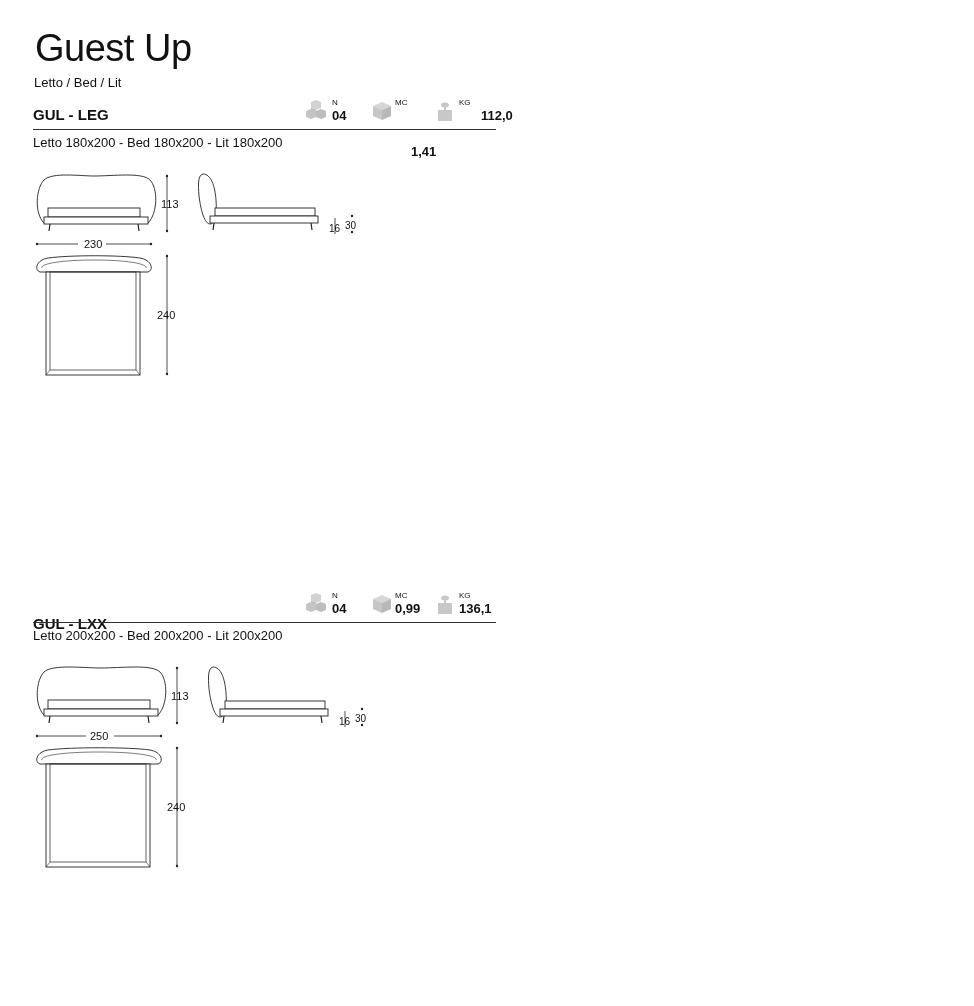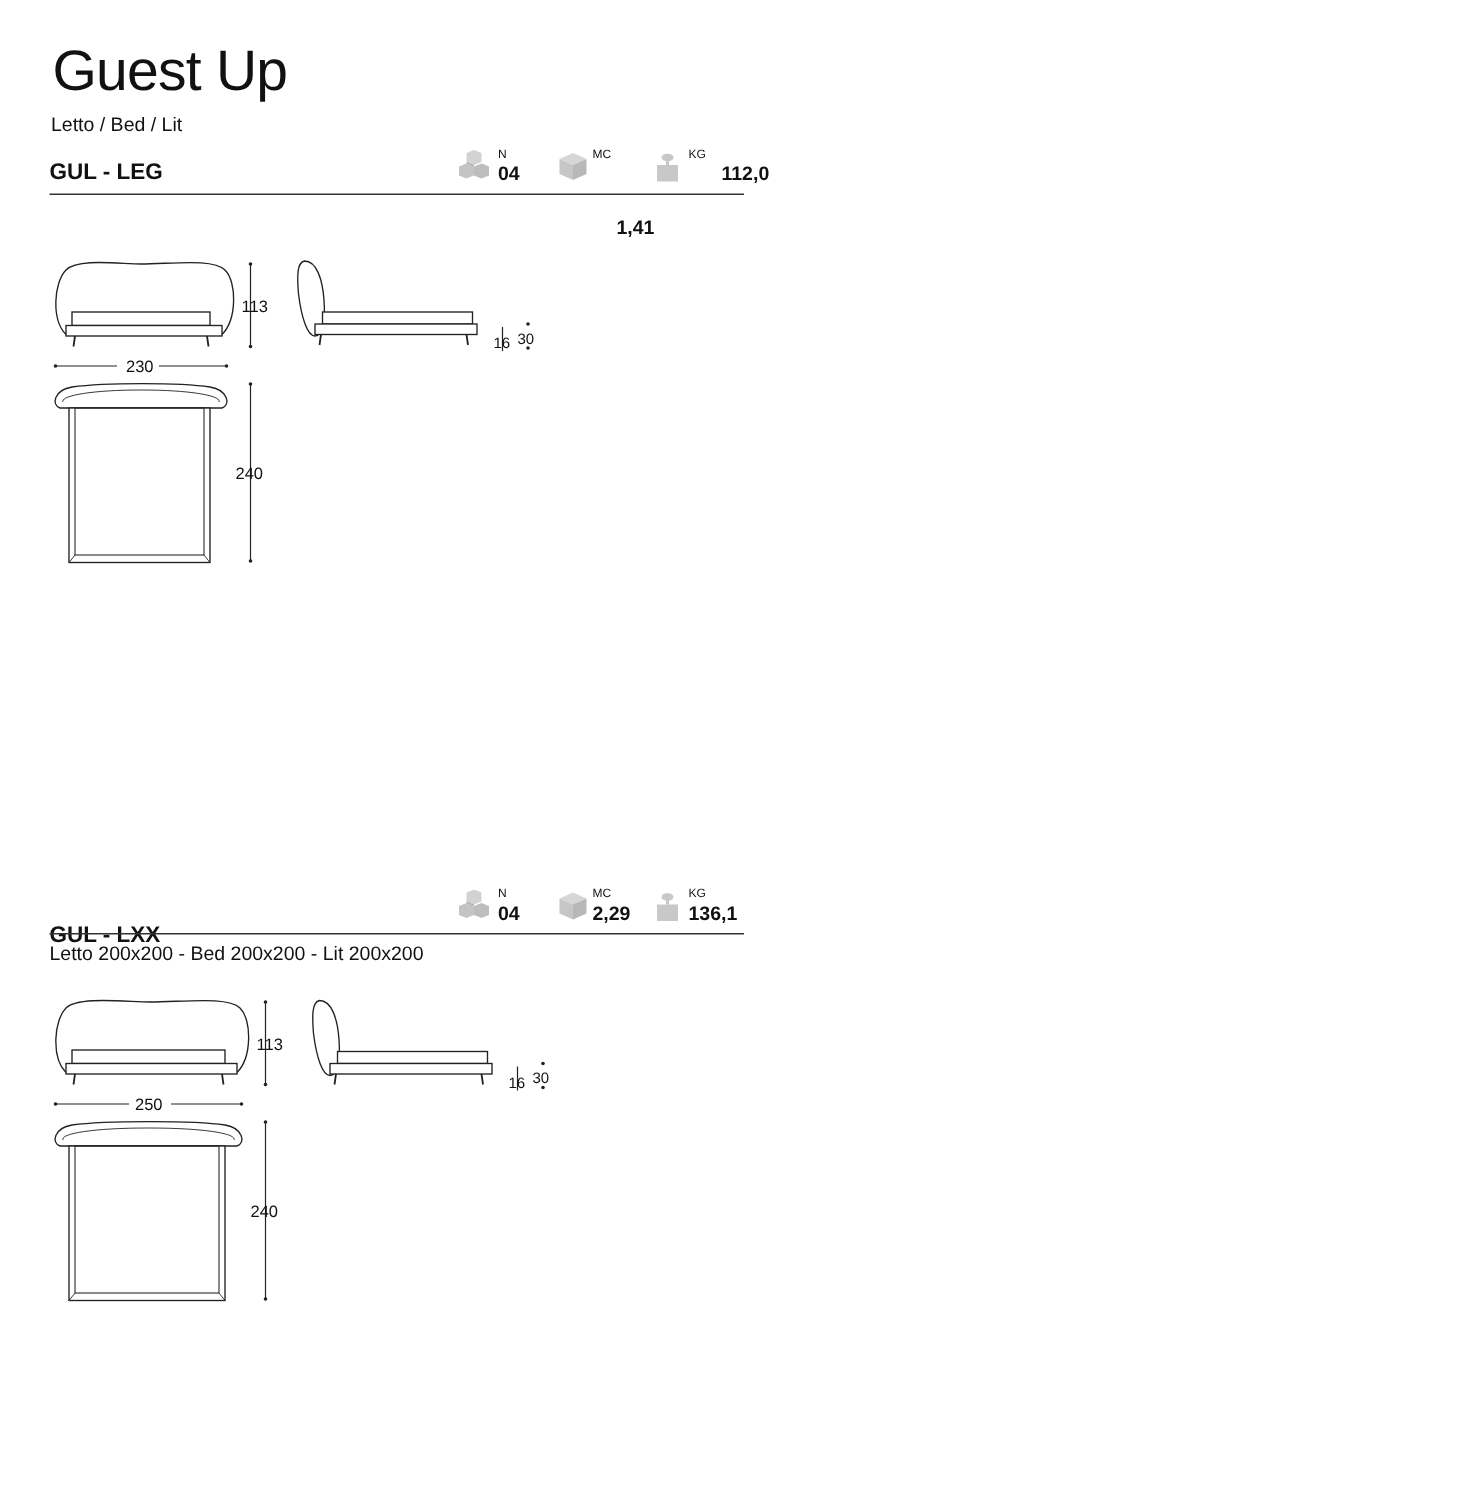--- a/index.html
+++ b/index.html
@@ -52,20 +52,21 @@
     <svg class="ico" viewBox="0 0 22 22">
       <ellipse cx="9" cy="5" rx="4" ry="2.5" fill="#c8c8c8"></ellipse>
       <rect x="8" y="6" width="2" height="4" fill="#c8c8c8"></rect>
       <rect x="2" y="10" width="14" height="11" fill="#c8c8c8"></rect>
     </svg>
     <span class="lbl" style="left:23px;">KG</span>
     <span class="val" style="left:23px;margin-left:22px;">112,0</span>
   </div>
 
   <div class="rule" style="top:33px;"></div>
+  <div class="desc" style="top:39px;">Letto 180x200 - Bed 180x200 - Lit 180x200</div>
 </div>
 
 <svg class="drawing" style="left:30px; top:168px;" width="160" height="85" viewBox="0 0 160 85">
   <path d="M14,55 C4,45 6,20 14,12 C22,4 50,8 64,8 C84,8 112,4 120,12 C128,20 128,45 118,55" fill="none" stroke="#222" stroke-width="0.9"></path>
   <rect x="18" y="40" width="92" height="9" fill="#fff" stroke="#222" stroke-width="0.9"></rect>
   <rect x="14" y="49" width="104" height="7" fill="#fff" stroke="#222" stroke-width="0.9"></rect>
   <path d="M20,56 L19,63 M108,56 L109,63" stroke="#222" stroke-width="1.2"></path>
   <line x1="137" y1="8" x2="137" y2="63" stroke="#222" stroke-width="0.8"></line>
   <circle cx="137" cy="8" r="1.2" fill="#222"></circle>
     <circle cx="137" cy="63" r="1.2" fill="#222"></circle>
@@ -116,21 +117,21 @@
     <span class="val" style="left:27px;">04</span>
   </div>
 
   <div class="spec" style="left:338px; top:2px; width:50px;">
     <svg class="ico" viewBox="0 0 22 22">
       <polygon points="11,2 20,6 11,10 2,6" fill="#d6d6d6"></polygon>
       <polygon points="2,6 11,10 11,20 2,16" fill="#c6c6c6"></polygon>
       <polygon points="11,10 20,6 20,16 11,20" fill="#b8b8b8"></polygon>
     </svg>
     <span class="lbl" style="left:24px;">MC</span>
-    <span class="val" style="left:24px;">2,29</span>
+    <span class="val" style="left:24px;">0,99</span>
   </div>
 
   <div class="spec" style="left:403px; top:2px; width:60px;">
     <svg class="ico" viewBox="0 0 22 22">
       <ellipse cx="9" cy="5" rx="4" ry="2.5" fill="#c8c8c8"></ellipse>
       <rect x="8" y="6" width="2" height="4" fill="#c8c8c8"></rect>
       <rect x="2" y="10" width="14" height="11" fill="#c8c8c8"></rect>
     </svg>
     <span class="lbl" style="left:23px;">KG</span>
     <span class="val" style="left:23px;">136,1</span>

